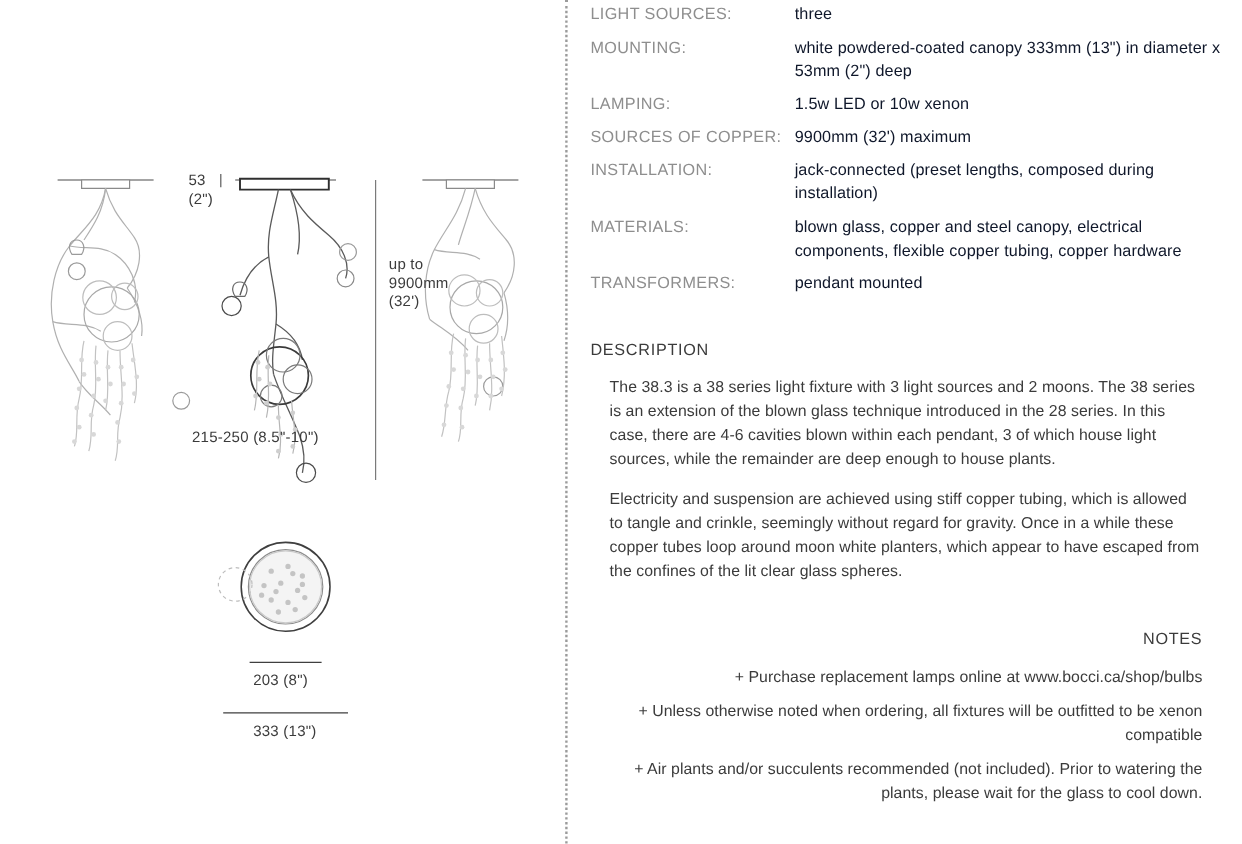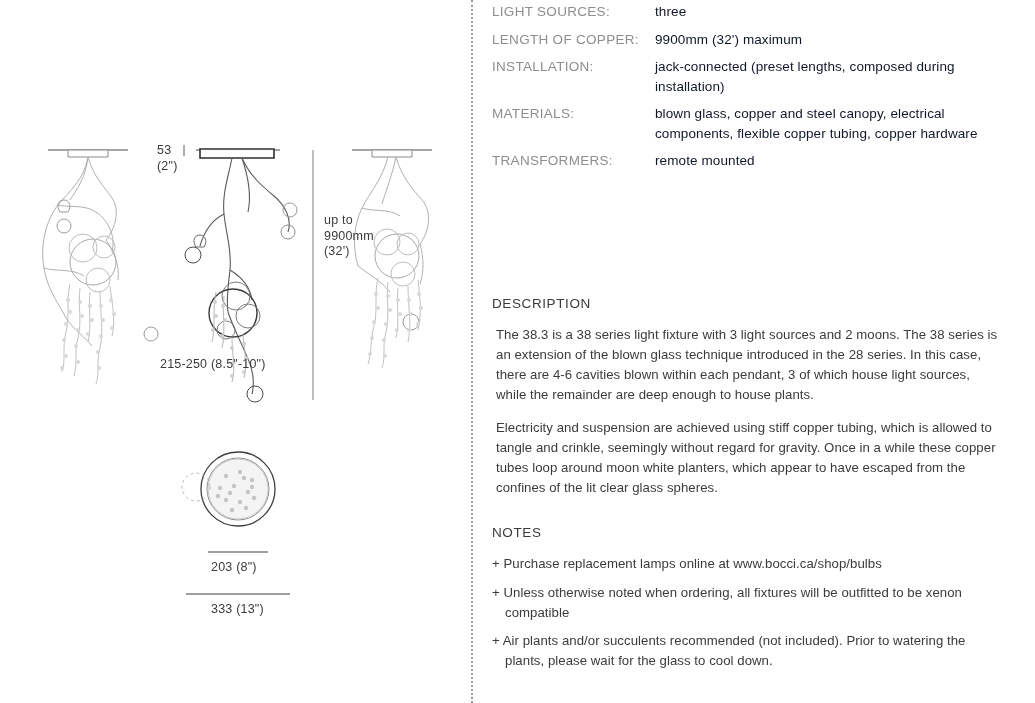--- a/index.html
+++ b/index.html
@@ -97,34 +97,34 @@
   .section-title {
     font-size: 13.5px;
     color: #3b3b3b;
     letter-spacing: .6px;
     margin: 0 0 14px 0;
   }
   .para {
     font-size: 13.2px;
     line-height: 1.52;
     color: #3b3b3b;
-    margin: 0 0 13px 4px;
+    margin: 0 0 13px 16px;
     letter-spacing: .05px;
   }
   .note {
     font-size: 13.2px;
     line-height: 1.5;
     color: #3b3b3b;
     margin: 0 0 9px 0;
     padding-left: 13px;
     text-indent: -13px;
     letter-spacing: .05px;
   }
-  #description-block { top: 296px; }
-  #notes-block { top: 525px; }
+  #description-block { top: 284px; }
+  #notes-block { top: 525px; text-align: right; }
 </style>
 </head>
 <body>
 
 <div class="page">
 
   <div class="drawing-pane">
     <svg width="470" height="703" viewBox="0 0 470 703">
       <g fill="none" stroke="#6e6e6e" stroke-width="1">
 
@@ -315,34 +315,42 @@
   <div class="divider"></div>
 
   <div class="spec-pane">
     <table class="spec-table">
       <tbody>
         <tr>
           <td class="spec-label">LIGHT SOURCES:</td>
           <td class="spec-value">three</td>
         </tr>
         <tr>
-          <td class="spec-label">LENGTH OF COPPER:</td>
+          <td class="spec-label">MOUNTING:</td>
+          <td class="spec-value">white powdered-coated canopy 333mm (13") in diameter x 53mm (2") deep</td>
+        </tr>
+        <tr>
+          <td class="spec-label">LAMPING:</td>
+          <td class="spec-value">1.5w LED or 10w xenon</td>
+        </tr>
+        <tr>
+          <td class="spec-label">SOURCES OF COPPER:</td>
           <td class="spec-value">9900mm (32') maximum</td>
         </tr>
         <tr>
           <td class="spec-label">INSTALLATION:</td>
           <td class="spec-value">jack-connected (preset lengths, composed during installation)</td>
         </tr>
         <tr>
           <td class="spec-label">MATERIALS:</td>
           <td class="spec-value">blown glass, copper and steel canopy, electrical components, flexible copper tubing, copper hardware</td>
         </tr>
         <tr>
           <td class="spec-label">TRANSFORMERS:</td>
-          <td class="spec-value">remote mounted</td>
+          <td class="spec-value">pendant mounted</td>
         </tr>
       </tbody>
     </table>
 
     <div class="section" id="description-block">
       <div class="section-title">DESCRIPTION</div>
       <p class="para">The 38.3 is a 38 series light fixture with 3 light sources and 2 moons. The 38 series is an extension of the blown glass technique introduced in the 28 series. In this case, there are 4-6 cavities blown within each pendant, 3 of which house light sources, while the remainder are deep enough to house plants.</p>
       <p class="para">Electricity and suspension are achieved using stiff copper tubing, which is allowed to tangle and crinkle, seemingly without regard for gravity. Once in a while these copper tubes loop around moon white planters, which appear to have escaped from the confines of the lit clear glass spheres.</p>
     </div>
 

